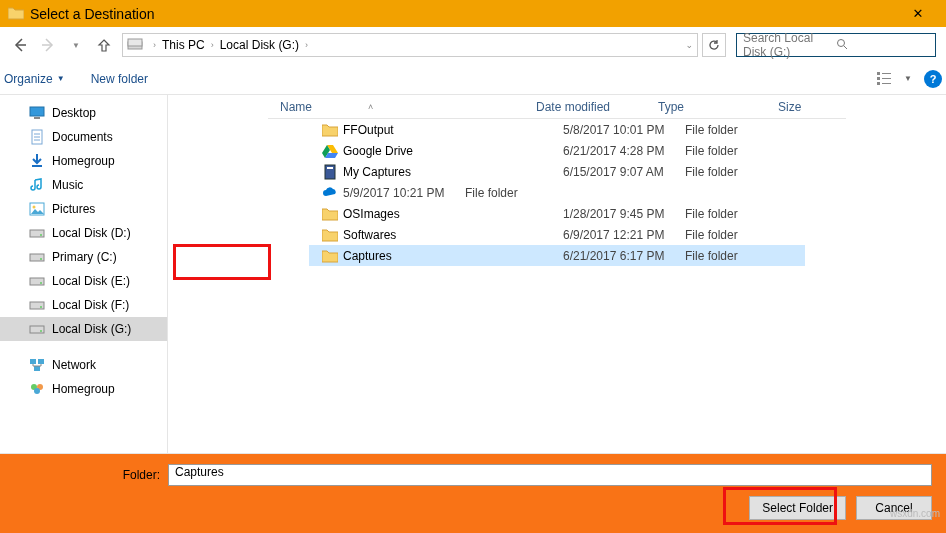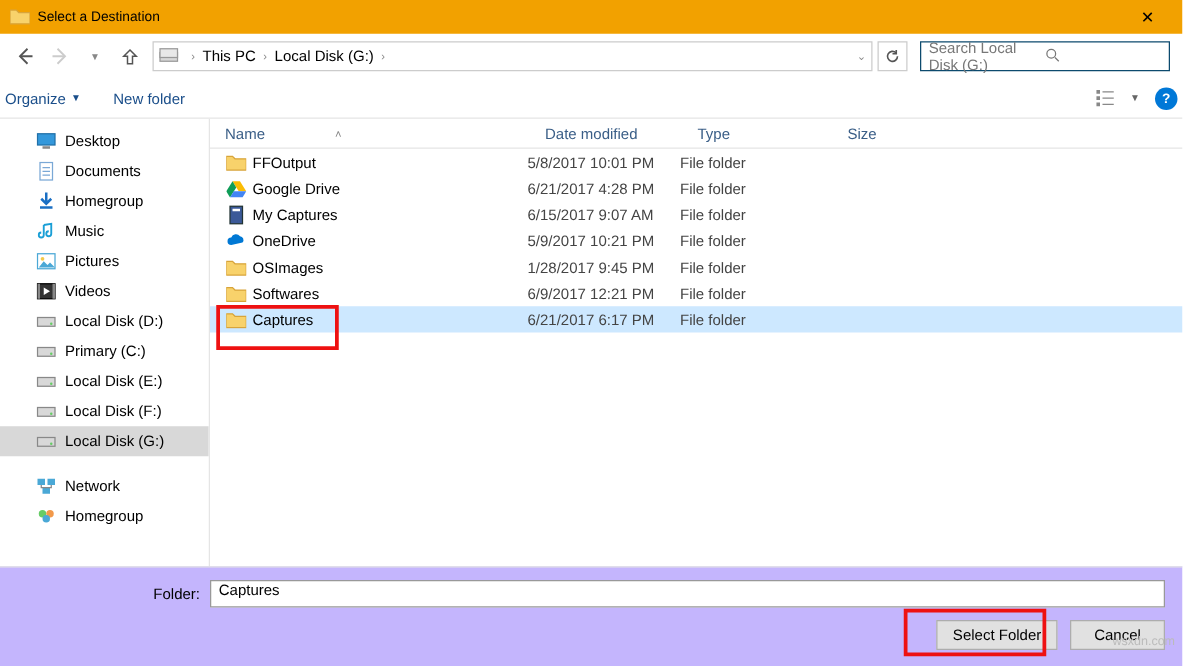--- a/index.html
+++ b/index.html
@@ -1,20 +1,20 @@
 <!DOCTYPE html>
 <html><head>
 <meta charset="utf-8">
 <style>
 * { box-sizing: border-box; margin: 0; padding: 0; font-family: "Segoe UI", Tahoma, sans-serif; font-size: 12px; }
 body { background: #fff; width: 946px; height: 533px; overflow: hidden; position: relative; }
 
 .titlebar { height: 27px; background: #f2a100; display: flex; align-items: center; padding: 0 8px; }
 .titlebar .icon { width: 16px; height: 16px; margin-right: 6px; }
-.titlebar .title { flex: 1; color: #000; font-size: 11px; }
+.titlebar .title { flex: 1; color: #000; font-size: 14px; }
 .titlebar .close { width: 40px; height: 27px; display: flex; align-items: center; justify-content: center; color: #000; font-size: 13px; cursor: default; }
 
 .navbar { height: 36px; display: flex; align-items: center; padding: 0 10px; border-bottom: 0; }
 .nav-btn { width: 20px; height: 20px; display: flex; align-items: center; justify-content: center; margin-right: 8px; color: #888; }
 .nav-btn.active { color: #333; }
 .breadcrumb { flex: 1; height: 24px; border: 1px solid #ccc; display: flex; align-items: center; padding: 0 4px; margin-right: 4px; background: #fff; }
 .breadcrumb .bc-drive { width: 18px; height: 14px; margin-right: 4px; }
 .breadcrumb .sep { color: #888; padding: 0 4px; font-size: 9px; }
 .breadcrumb .part { padding: 0 2px; }
 .bc-dd { color:#888; padding-left:4px; font-size:9px;}
@@ -32,38 +32,38 @@
 .toolbar .viewbtn svg { display:block;}
 .toolbar .help { width: 18px; height: 18px; border-radius: 50%; background: #0078d7; color: #fff; display: flex; align-items: center; justify-content: center; font-size: 11px; font-weight: bold; margin-left: 10px; }
 
 .body { display: flex; height: 393px; }
 .sidebar { width: 168px; border-right: 1px solid #e5e5e5; padding-top: 6px; overflow: hidden; }
 .sidebar .item { height: 24px; display: flex; align-items: center; padding-left: 28px; cursor: default; }
 .sidebar .item.selected { background: #d8d8d8; }
 .sidebar .item .sicon { width: 18px; height: 16px; margin-right: 6px; display: flex; align-items: center; justify-content: center; }
 .sidebar .gap { height: 12px; }
 
-.filearea { flex: 1; display: flex; flex-direction: column; }
+.filearea { flex: 1; display: flex; flex-direction: column; align-items: center; }
 .headers { height: 24px; display: flex; align-items: center; border-bottom: 1px solid #e5e5e5; color: #3a5e87; position: relative; }
 .headers .col { padding-left: 12px; }
 .headers .col.name { width: 256px; display:flex; align-items:center;}
 .headers .col.name .sortarr { margin-left: 56px; color:#888; font-size:9px;}
 .headers .col.date { width: 122px; }
 .headers .col.type { width: 120px; }
 .headers .col.size { width: 80px; }
 .rows { flex: 1; position: relative; }
 .row { height: 21px; display: flex; align-items: center; padding-left: 12px; }
 .row.selected { background: #cde8ff; }
 .row .ricon { width: 18px; height: 16px; margin-right: 4px; display:flex; align-items:center; justify-content:center;}
 .row .rname { width: 220px; }
 .row .rdate { width: 122px; color: #444; }
 .row .rtype { width: 120px; color: #444; }
 .redbox1 { position: absolute; left: 173px; top: 244px; width: 98px; height: 36px; border: 3px solid #e11; pointer-events: none; }
 
-.footer { position: absolute; left: 0; right: 0; bottom: 0; height: 80px; border-top: 1px solid #e5e5e5; background: #c4b5fd; }
+.footer { position: absolute; left: 0; right: 0; bottom: 0; height: 80px; border-top: 1px solid #e5e5e5; background: #f97316; }
 .footer .frow1 { display: flex; align-items: center; padding: 10px 14px 0 0; }
 .footer .flabel { width: 168px; text-align: right; padding-right: 8px; }
 .footer .finput { flex: 1; height: 22px; border: 1px solid #999; background: #fff; padding: 0 6px; }
 .footer .frow2 { display: flex; justify-content: flex-end; align-items: center; padding: 10px 14px 0 0; gap: 10px; }
 .footer .btn { height: 24px; min-width: 76px; border: 1px solid #adadad; background: #e1e1e1; display: flex; align-items: center; justify-content: center; padding: 0 12px; }
 .redbox2 { position: absolute; right: 109px; bottom: 8px; width: 114px; height: 38px; border: 3px solid #e11; pointer-events: none; }
 .watermark { position: absolute; right: 6px; bottom: 14px; font-size: 10px; color: #bbb; }
 
 svg.folder { width:16px; height:14px; }
 </style>
@@ -193,31 +193,20 @@
           <svg width="16" height="14" viewBox="0 0 16 14">
             <rect x="1" y="1" width="14" height="12" fill="#fff" stroke="#4aa8d6"></rect>
             <circle cx="5" cy="5" r="1.5" fill="#f2c94c"></circle>
             <path d="M2 12l4-5 3 3 2-2 4 4z" fill="#4aa8d6"></path>
           </svg>
         </span>
         <span>Pictures</span>
       </div>
       <div class="item">
         <span class="sicon">
-          <svg width="16" height="14" viewBox="0 0 16 14">
-            <rect x="1" y="1" width="14" height="12" fill="#333" stroke="#000"></rect>
-            <rect x="1" y="1" width="2" height="12" fill="#888"></rect>
-            <rect x="13" y="1" width="2" height="12" fill="#888"></rect>
-            <path d="M6 4l5 3-5 3z" fill="#fff"></path>
-          </svg>
-        </span>
-        <span>Videos</span>
-      </div>
-      <div class="item">
-        <span class="sicon">
           <svg width="16" height="12" viewBox="0 0 16 12">
             <rect x="1" y="3" width="14" height="7" fill="#d8d8d8" stroke="#888"></rect>
             <circle cx="12" cy="8" r="1" fill="#6c6"></circle>
           </svg>
         </span>
         <span>Local Disk (D:)</span>
       </div>
       <div class="item">
         <span class="sicon">
           <svg width="16" height="12" viewBox="0 0 16 12">
@@ -320,21 +309,20 @@
           <span class="rname">My Captures</span>
           <span class="rdate">6/15/2017 9:07 AM</span>
           <span class="rtype">File folder</span>
         </div>
         <div class="row">
           <span class="ricon">
             <svg width="16" height="12" viewBox="0 0 16 12">
               <path d="M4 9a3 3 0 010-6 4 4 0 017-1 3 3 0 012 5z" fill="#0078d4"></path>
             </svg>
           </span>
-          <span class="rname">OneDrive</span>
           <span class="rdate">5/9/2017 10:21 PM</span>
           <span class="rtype">File folder</span>
         </div>
         <div class="row">
           <span class="ricon">
             <svg width="16" height="14" viewBox="0 0 16 14">
               <path d="M0 2h5l2 2h9v9H0z" fill="#f8d26b" stroke="#d8a43a"></path>
             </svg>
           </span>
           <span class="rname">OSImages</span>

